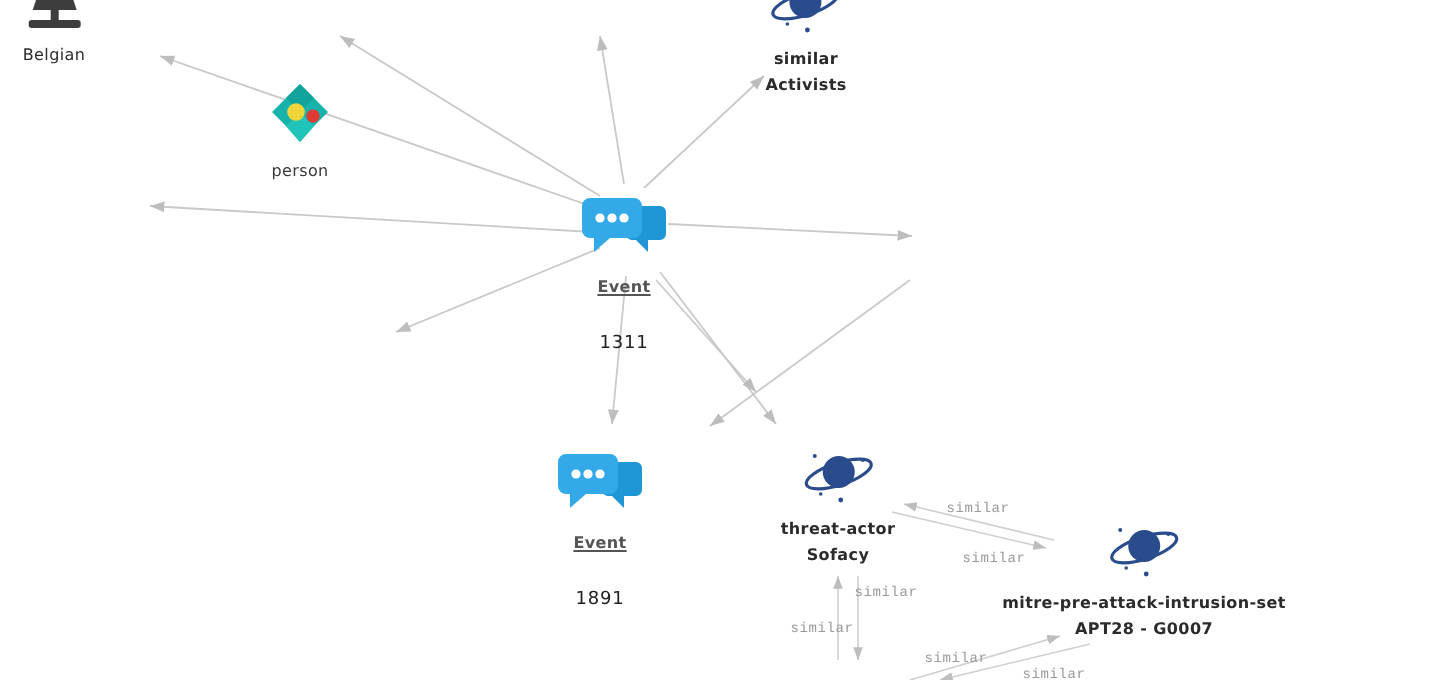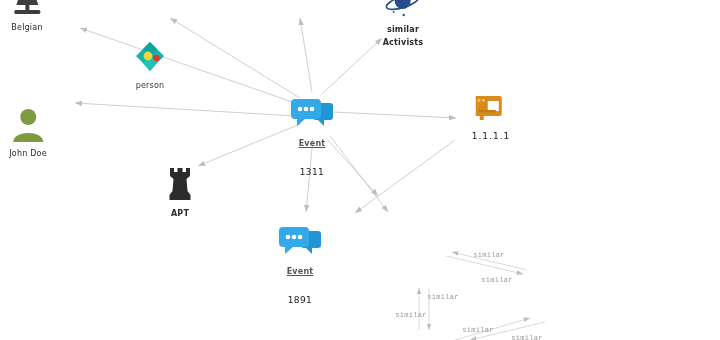--- a/index.html
+++ b/index.html
@@ -79,38 +79,21 @@
         <path d="M17 2 L24 9 L31 16 L24 23 L17 31 L10 23 L3 16 L10 9 Z" fill="#17b3ab"></path>
         <path d="M17 2 L24 9 L17 16 L10 9 Z" fill="#12a39c"></path>
         <path d="M10 23 L17 16 L24 23 L17 31 Z" fill="#1fc3b8"></path>
         <circle cx="15" cy="16" r="4.4" fill="#f2d43b"></circle>
         <circle cx="23.5" cy="18" r="3.3" fill="#e03a32"></circle>
       </svg>
     </span>
     <div class="lbl">person</div>
   </div>
 
-  <div class="node" style="left:28px;top:106px;">
-    <span class="ico">
-      <svg width="36" height="36" viewBox="0 0 36 36">
-        <circle cx="18" cy="11" r="8" fill="#7d9c40"></circle>
-        <path d="M3 36 C3 24 33 24 33 36 Z" fill="#7d9c40"></path>
-      </svg>
-    </span>
-    <div class="lbl dark">John Doe</div>
-  </div>
 
-  <div class="node" style="left:180px;top:166px;">
-    <span class="ico">
-      <svg width="26" height="36" viewBox="0 0 26 36">
-        <path d="M3 2 L7 2 L7 6 L10.5 6 L10.5 2 L15.5 2 L15.5 6 L19 6 L19 2 L23 2 L23 10 L19.5 13 L20.5 25 L23.5 29 L23.5 34 L2.5 34 L2.5 29 L5.5 25 L6.5 13 L3 10 Z" fill="#2b2b2b"></path>
-      </svg>
-    </span>
-    <div class="lbl b dark">APT</div>
-  </div>
 
   <div class="node" style="left:312px;top:98px;">
     <span class="ico">
       <svg width="42" height="34" viewBox="0 0 42 34">
         <path d="M25 5 H39 a3 3 0 0 1 3 3 v11 a3 3 0 0 1 -3 3 H33 l0 6 l-6 -6 H25 a3 3 0 0 1 -3 -3 V8 a3 3 0 0 1 3 -3 Z" fill="#2196d6"></path>
         <path d="M4 1 H26 a4 4 0 0 1 4 4 v12 a4 4 0 0 1 -4 4 H14 l-8 7 l0 -7 H4 a4 4 0 0 1 -4 -4 V5 a4 4 0 0 1 4 -4 Z" fill="#34a9e8"></path>
         <circle cx="9" cy="11" r="2.3" fill="#ffffff"></circle>
         <circle cx="15" cy="11" r="2.3" fill="#ffffff"></circle>
         <circle cx="21" cy="11" r="2.3" fill="#ffffff"></circle>
       </svg>
@@ -141,34 +124,50 @@
         <circle cx="8" cy="5" r="1" fill="#2a4c8c"></circle>
         <circle cx="32" cy="7" r="1" fill="#2a4c8c"></circle>
         <circle cx="21" cy="27" r="1.2" fill="#2a4c8c"></circle>
         <circle cx="11" cy="24" r="0.9" fill="#2a4c8c"></circle>
       </svg>
     </span>
     <div class="lbl b dark">similar</div>
     <div class="lbl b dark">Activists</div>
   </div>
 
-  <div class="node" style="left:491px;top:92px;">
+
+  <div class="node" style="left:419px;top:223px;">
     <span class="ico">
-      <svg width="34" height="30" viewBox="0 0 34 30">
-        <path d="M2 4 H26 a2 2 0 0 1 2 2 V22 a2 2 0 0 1 -2 2 H10 l0 4 l-4 0 l0 -4 H2 Z" fill="#d98c1c"></path>
-        <rect x="14" y="9" width="11" height="10" fill="#ffffff"></rect>
-        <rect x="4" y="7" width="2.6" height="2.6" fill="#f5c16c"></rect>
-        <rect x="8.4" y="7" width="2.6" height="2.6" fill="#f5c16c"></rect>
-        <rect x="5" y="18" width="17" height="2.4" fill="#c47c12"></rect>
+      <svg width="40" height="30" viewBox="0 0 40 30">
+        <circle cx="20" cy="13" r="8" fill="#2a4c8c"></circle>
+        <ellipse cx="20" cy="14" rx="17" ry="5.5" fill="none" stroke="#2a4c8c" stroke-width="1.6" transform="rotate(-18 20 14)"></ellipse>
+        <circle cx="8" cy="5" r="1" fill="#2a4c8c"></circle>
+        <circle cx="32" cy="7" r="1" fill="#2a4c8c"></circle>
+        <circle cx="21" cy="27" r="1.2" fill="#2a4c8c"></circle>
+        <circle cx="11" cy="24" r="0.9" fill="#2a4c8c"></circle>
       </svg>
     </span>
-    <div class="lbl ip">1.1.1.1</div>
+    <div class="lbl b dark">threat-actor</div>
+    <div class="lbl b dark">Sofacy</div>
   </div>
 
-
+  <div class="node" style="left:572px;top:260px;">
+    <span class="ico">
+      <svg width="40" height="30" viewBox="0 0 40 30">
+        <circle cx="20" cy="13" r="8" fill="#2a4c8c"></circle>
+        <ellipse cx="20" cy="14" rx="17" ry="5.5" fill="none" stroke="#2a4c8c" stroke-width="1.6" transform="rotate(-18 20 14)"></ellipse>
+        <circle cx="8" cy="5" r="1" fill="#2a4c8c"></circle>
+        <circle cx="32" cy="7" r="1" fill="#2a4c8c"></circle>
+        <circle cx="21" cy="27" r="1.2" fill="#2a4c8c"></circle>
+        <circle cx="11" cy="24" r="0.9" fill="#2a4c8c"></circle>
+      </svg>
+    </span>
+    <div class="lbl b dark">mitre-pre-attack-intrusion-set</div>
+    <div class="lbl b dark">APT28 - G0007</div>
+  </div>
 
   <div class="edge-label" style="left:489px;top:255px;">similar</div>
   <div class="edge-label" style="left:497px;top:280px;">similar</div>
   <div class="edge-label" style="left:443px;top:297px;">similar</div>
   <div class="edge-label" style="left:411px;top:315px;">similar</div>
   <div class="edge-label" style="left:478px;top:330px;">similar</div>
   <div class="edge-label" style="left:527px;top:338px;">similar</div>
 
 </div>
 

